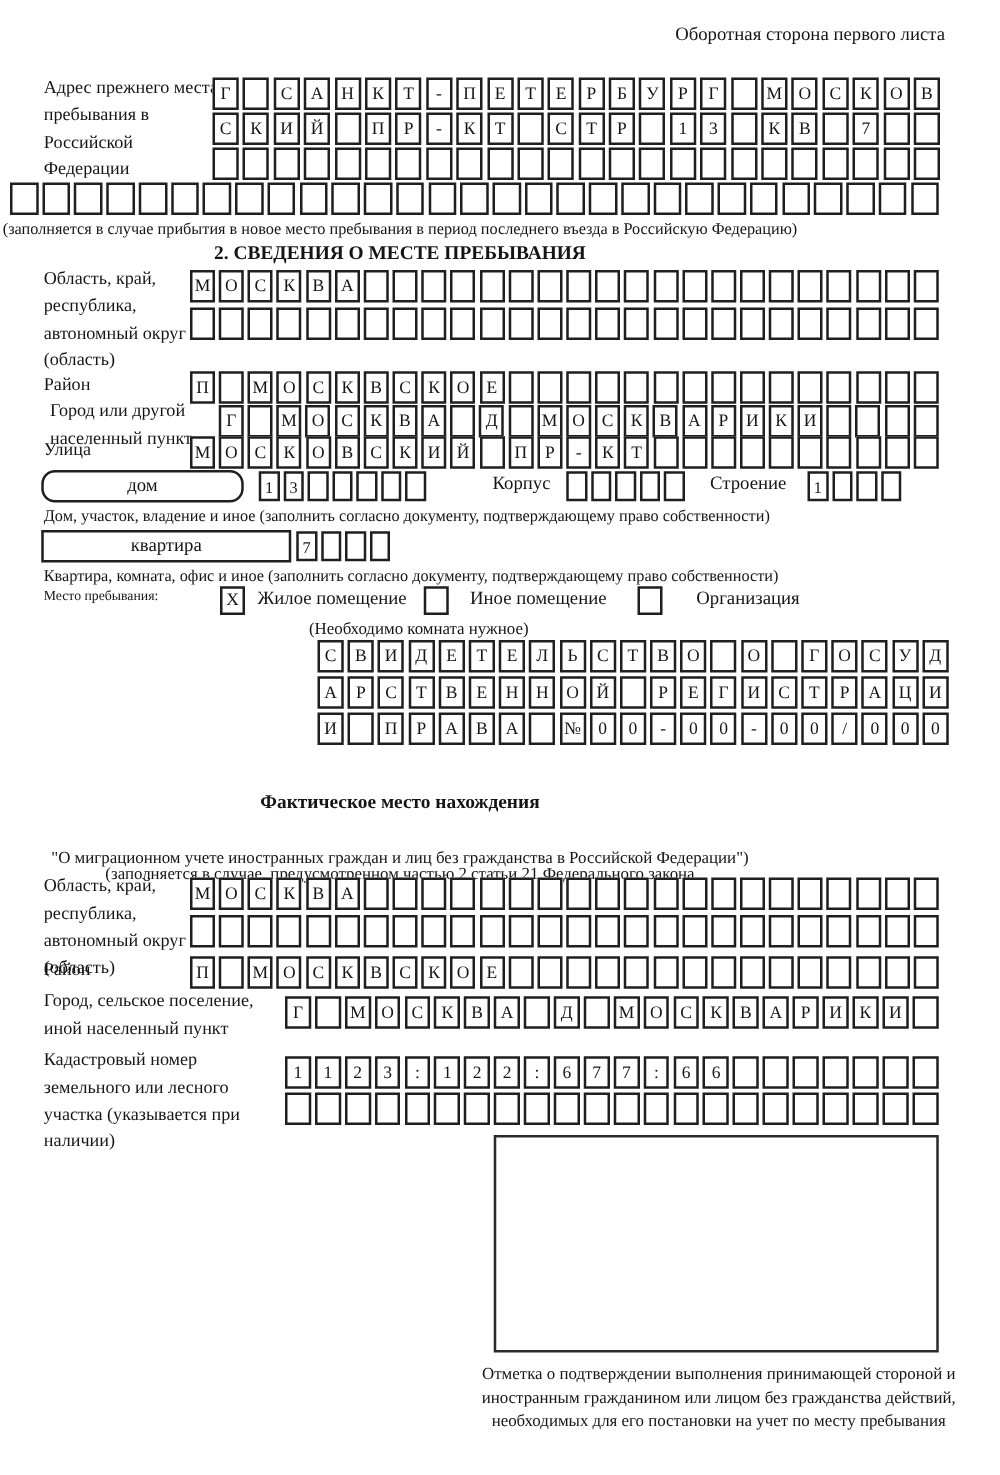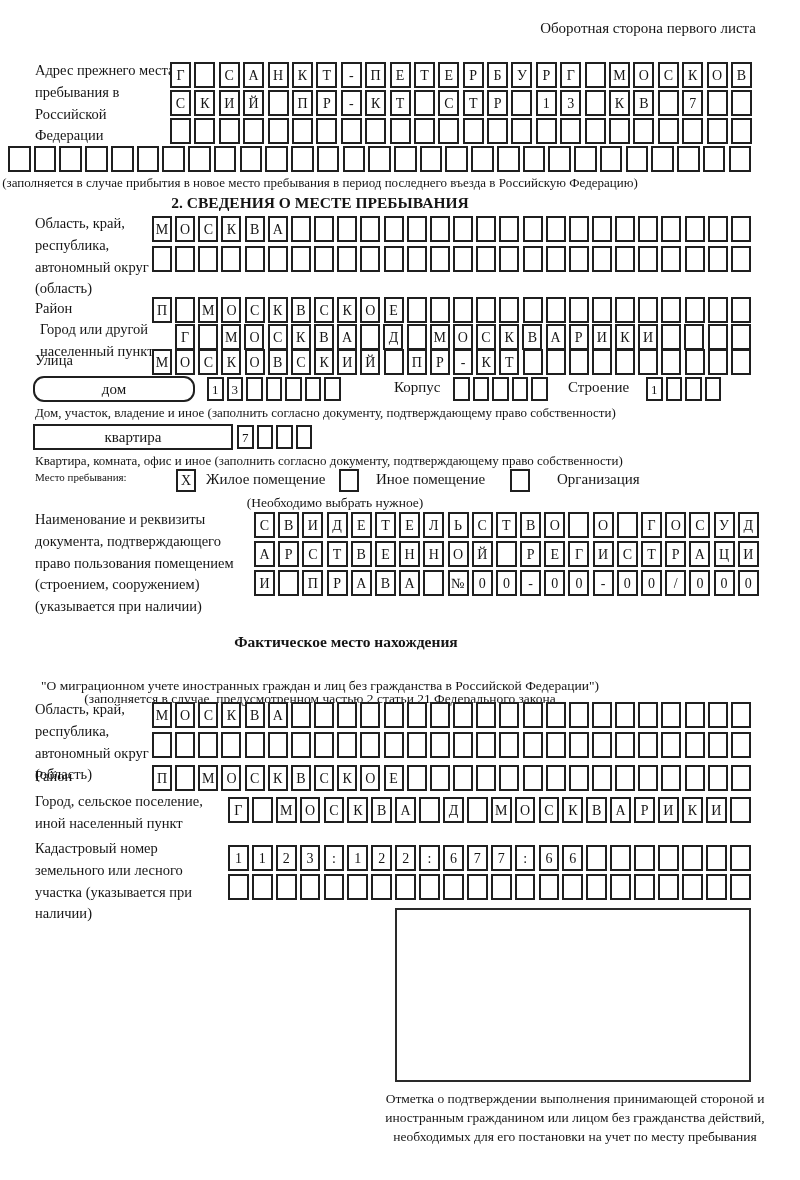--- a/index.html
+++ b/index.html
@@ -331,23 +331,22 @@
     </div>
   <div class="note" style="left:35px;top:452px;">Квартира, комната, офис и иное (заполнить согласно документу, подтверждающему право собственности)</div>
 
   <div class="abs" style="left:35px;top:471px;font-size:11px;">Место пребывания:</div>
   <div class="cbox" style="left:176px;top:469px;">X</div>
   <div class="abs" style="left:206px;top:471px;font-size:15px;">Жилое помещение</div>
   <div class="cbox" style="left:339px;top:469px;"></div>
   <div class="abs" style="left:376px;top:471px;font-size:15px;">Иное помещение</div>
   <div class="cbox" style="left:510px;top:469px;"></div>
   <div class="abs" style="left:557px;top:471px;font-size:15px;">Организация</div>
-  <div class="note" style="left:155px;top:494px;width:360px;text-align:center;font-size:13.5px;">(Необходимо выбрать нужное)</div>
-
-  <div class="lbl" style="left:35px;top:509px;width:215px;">Наименование и реквизиты документа, подтверждающего право пользования помещением (строением, сооружением) (указывается при наличии)</div>
+  <div class="note" style="left:155px;top:494px;width:360px;text-align:center;font-size:13.5px;">(Необходимо комната нужное)</div>
+
   <div class="cellrow cells-doc" style="left:254px;top:512px;">
       <div class="cell">С</div>
       <div class="cell">В</div>
       <div class="cell">И</div>
       <div class="cell">Д</div>
       <div class="cell">Е</div>
       <div class="cell">Т</div>
       <div class="cell">Е</div>
       <div class="cell">Л</div>
       <div class="cell">Ь</div>
@@ -404,21 +403,21 @@
       <div class="cell">0</div>
       <div class="cell">-</div>
       <div class="cell">0</div>
       <div class="cell">0</div>
       <div class="cell">/</div>
       <div class="cell">0</div>
       <div class="cell">0</div>
       <div class="cell">0</div>
     </div>
 
-  <div class="abs ctr bold" style="top:633px;font-size:15.5px;padding-left:26px;">Фактическое место нахождения</div>
+  <div class="abs ctr bold" style="top:633px;font-size:15.5px;">Фактическое место нахождения</div>
   <div class="note ctr" style="top:690px;font-size:13.5px;">(заполняется в случае, предусмотренном частью 2 статьи 21 Федерального закона</div>
   <div class="note ctr" style="top:677px;font-size:13.5px;">"О миграционном учете иностранных граждан и лиц без гражданства в Российской Федерации")</div>
 
   <div class="lbl" style="left:35px;top:699px;width:135px;">Область, край, республика, автономный округ (область)</div>
   <div class="cellrow cells-b" style="left:152px;top:702px;">
       <div class="cell">М</div>
       <div class="cell">О</div>
       <div class="cell">С</div>
       <div class="cell">К</div>
       <div class="cell">В</div>

